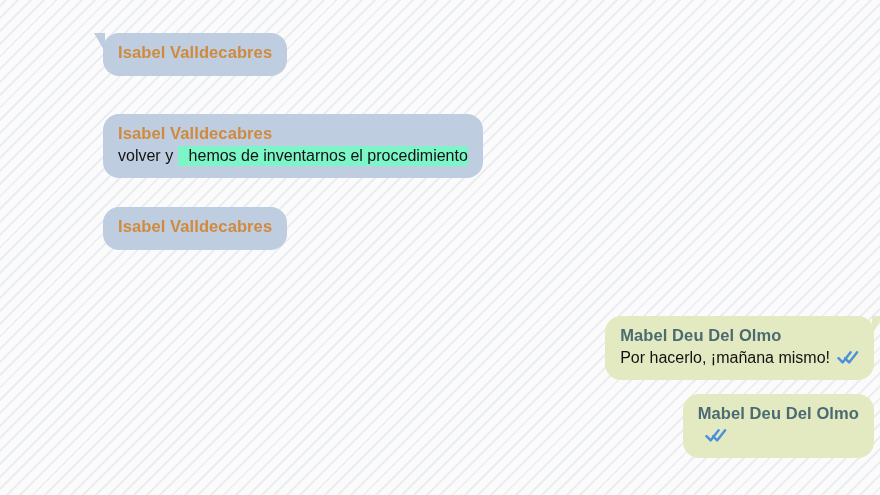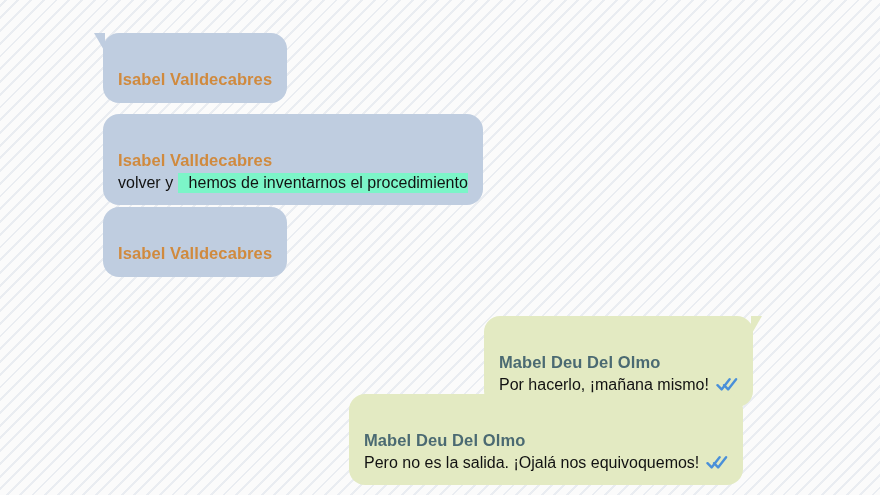--- a/index.html
+++ b/index.html
@@ -28,21 +28,21 @@
     width: 880px;
     height: 495px;
     box-sizing: border-box;
   }
 
   .row {
     position: absolute;
     display: flex;
   }
   .row.left  { left: 0; justify-content: flex-start; }
-  .row.right { right: 12px; justify-content: flex-start; }
+  .row.right { right: 6px; justify-content: flex-end; }
 
   .bubble {
     position: relative;
     border-radius: 16px;
     padding: 9px 15px 11px 15px;
     box-sizing: border-box;
     line-height: 1.30;
   }
 
   .bubble.incoming { background: #bfcde0; }
@@ -72,21 +72,20 @@
     border-width: 0 0 19px 11px;
     border-color: transparent transparent transparent #e3eac2;
   }
 
   .sender {
     font-weight: bold;
     font-size: 16.5px;
     letter-spacing: 0.1px;
     margin-bottom: 2px;
     white-space: nowrap;
-    margin-top: 27px;
   }
   .sender.name-isabel { color: #d08a3e; }
   .sender.name-mabel  { color: #4b6a72; }
 
   .msgbody {
     font-size: 16px;
     color: #121212;
     white-space: nowrap;
   }
   .msgbody .ln { display: block; }
@@ -149,21 +148,21 @@
           </svg>
         </span></span>
       </div>
     </div>
   </div>
 
   <div class="row right" id="row-5">
     <div class="bubble outgoing">
       <div class="sender name-mabel">Mabel Deu Del Olmo</div>
       <div class="msgbody">
-        <span class="ln"><span>Pero no es la salida. ¡Ojalá nos equivoquemos!</span><span class="ticks">
+        <span class="ln"><span class="ticks">
           <svg width="22" height="15" viewBox="0 0 22 15" aria-hidden="true">
             <path d="M1.5 8.2 L5.6 12.4 L13.6 2.2" fill="none" stroke="#4a90d9" stroke-width="2.4" stroke-linecap="round" stroke-linejoin="round"></path>
             <path d="M8.0 8.2 L12.1 12.4 L20.1 2.2" fill="none" stroke="#4a90d9" stroke-width="2.4" stroke-linecap="round" stroke-linejoin="round"></path>
           </svg>
         </span></span>
       </div>
     </div>
   </div>
 
 </div>

